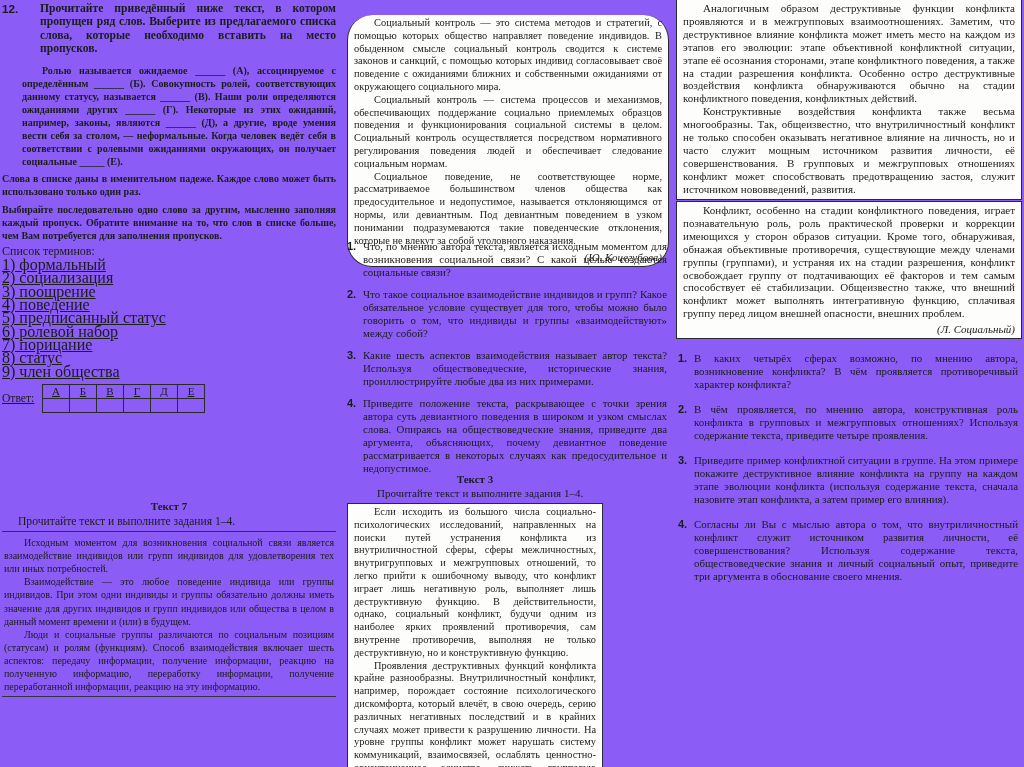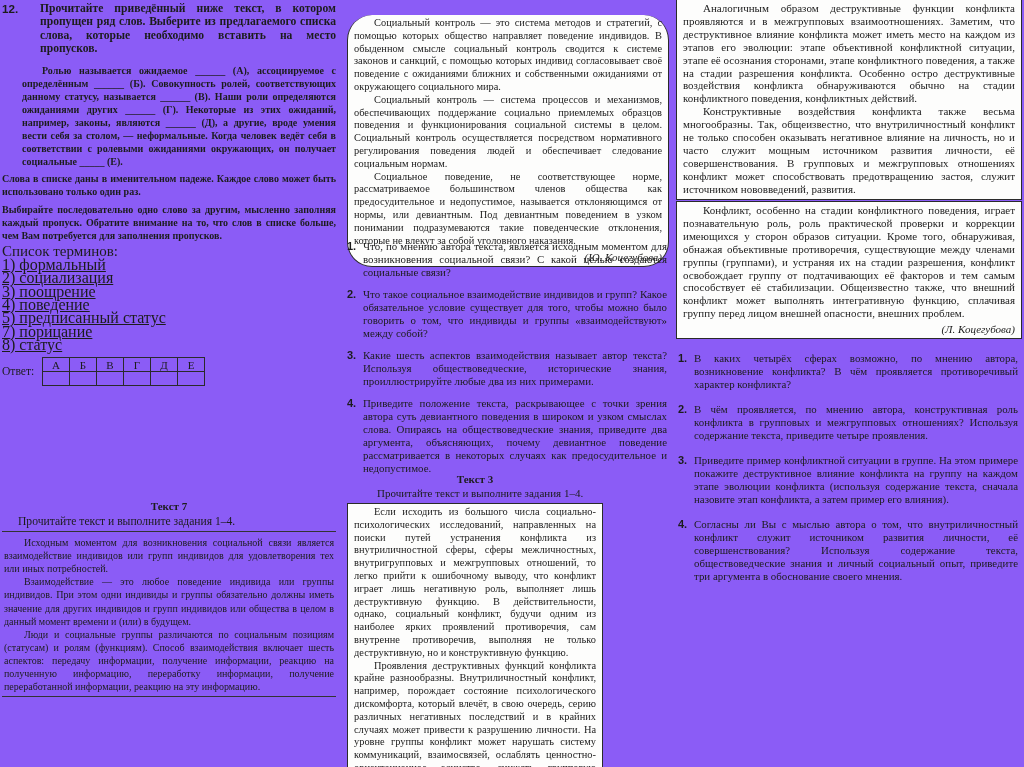--- a/index.html
+++ b/index.html
@@ -39,31 +39,33 @@
 
   <div class="col" id="col1">
     <div style="position:absolute;left:2px;top:2px;width:334px;">
       <div style="display:flex;" class="lead bold">
         <span style="font-family:'Liberation Sans','DejaVu Sans',sans-serif;font-weight:bold;width:20px;flex:none;">12.</span>
         <span style="text-align:justify;margin-left:18px;">Прочитайте приведённый ниже текст, в котором пропущен ряд слов. Выберите из предлагаемого списка слова, которые необходимо вставить на место пропусков.</span>
       </div>
       <p class="para ind bold" style="margin:8px 0 0 20px;font-weight:bold;">Ролью называется ожидаемое ______ (А), ассоциируемое с определённым ______ (Б). Совокупность ролей, соответствующих данному статусу, называется ______ (В). Наши роли определяются ожиданиями других ______ (Г). Некоторые из этих ожиданий, например, законы, являются ______ (Д), а другие, вроде умения вести себя за столом, — неформальные. Когда человек ведёт себя в соответствии с ролевыми ожиданиями окружающих, он получает социальные _____ (Е).</p>
       <p class="para bold" style="margin-top:4px;">Слова в списке даны в именительном падеже. Каждое слово может быть использовано только один раз.</p>
       <p class="para bold" style="margin-top:4px;">Выбирайте последовательно одно слово за другим, мысленно заполняя каждый пропуск. Обратите внимание на то, что слов в списке больше, чем Вам потребуется для заполнения пропусков.</p>
-      <p class="para" style="margin-top:3px;font-size:15px;line-height:13.3px;">Список терминов:</p>
+      <p class="para" style="margin-top:3px;font-size:12px;line-height:13.3px;">Список терминов:</p>
       <div style="font-size:16px;line-height:13.3px;text-decoration:underline;">
         <div>1) формальный</div>
         <div>2) социализация</div>
         <div>3) поощрение</div>
         <div>4) поведение</div>
         <div>5) предписанный статус</div>
+        <div>6) ролевой набор</div>
         <div>7) порицание</div>
         <div>8) статус</div>
+        <div>9) член общества</div>
       </div>
-      <div style="display:flex;align-items:center;margin-top:6px;">
+      <div style="display:flex;align-items:center;margin-top:6px;text-decoration:underline;">
         <span style="font-size:11.6px;width:40px;">Ответ:</span>
         <table class="answer">
           <tbody>
               <tr>
             <td>А</td>
             <td>Б</td>
             <td>В</td>
             <td>Г</td>
             <td>Д</td>
             <td>Е</td>
@@ -130,21 +132,21 @@
     </div>
   </div>
 
   <div class="col" id="col3">
     <div class="box" style="position:absolute;left:0;top:0;width:332px;border-top:none;">
       <p class="para ind" style="font-size:11px;line-height:12.9px;">Аналогичным образом деструктивные функции конфликта проявляются и в межгрупповых взаимоотношениях. Заметим, что деструктивное влияние конфликта может иметь место на каждом из этапов его эволюции: этапе объективной конфликтной ситуации, этапе её осознания сторонами, этапе конфликтного поведения, а также на стадии разрешения конфликта. Особенно остро деструктивные воздействия конфликта обнаруживаются обычно на стадии конфликтного поведения, конфликтных действий.</p>
       <p class="para ind" style="font-size:11px;line-height:12.9px;">Конструктивные воздействия конфликта также весьма многообразны. Так, общеизвестно, что внутриличностный конфликт не только способен оказывать негативное влияние на личность, но и часто служит мощным источником развития личности, её совершенствования. В групповых и межгрупповых отношениях конфликт может способствовать предотвращению застоя, служит источником нововведений, развития.</p>
     </div>
     <div class="box" style="position:absolute;left:0;top:201px;width:332px;">
       <p class="para ind" style="font-size:11px;line-height:12.9px;">Конфликт, особенно на стадии конфликтного поведения, играет познавательную роль, роль практической проверки и коррекции имеющихся у сторон образов ситуации. Кроме того, обнаруживая, обнажая объективные противоречия, существующие между членами группы (группами), и устраняя их на стадии разрешения, конфликт освобождает группу от подтачивающих её факторов и тем самым способствует её стабилизации. Общеизвестно также, что внешний конфликт может выполнять интегративную функцию, сплачивая группу перед лицом внешней опасности, внешних проблем.</p>
-      <p class="author" style="margin-top:3px;">(Л. Коцегубова)</p>
+      <p class="author" style="margin-top:3px;">(Л. Социальный)</p>
     </div>
     <div style="position:absolute;left:2px;top:352px;width:340px;">
       <div class="task" style="margin-bottom:12px;">
         <span class="num">1.</span>
         <span class="txt">В каких четырёх сферах возможно, по мнению автора, возникновение конфликта? В чём проявляется противоречивый характер конфликта?</span>
       </div>
       <div class="task" style="margin-bottom:12px;">
         <span class="num">2.</span>
         <span class="txt">В чём проявляется, по мнению автора, конструктивная роль конфликта в групповых и межгрупповых отношениях? Используя содержание текста, приведите четыре проявления.</span>
       </div>

